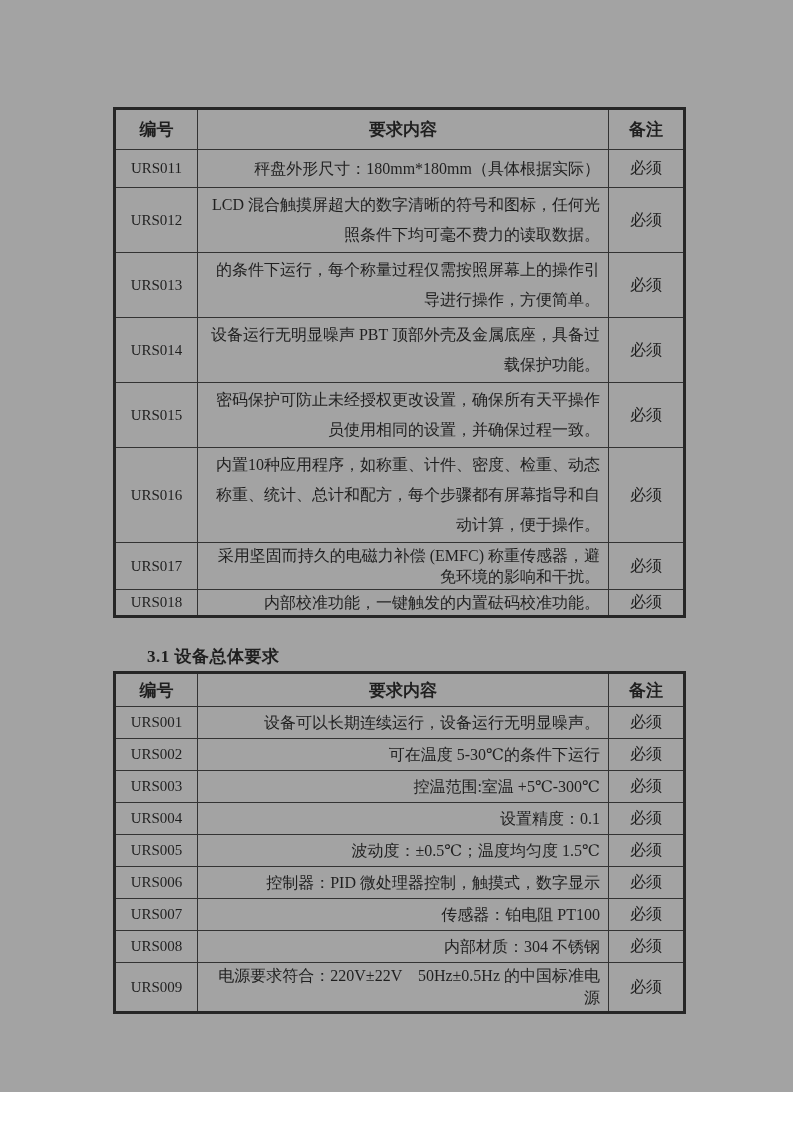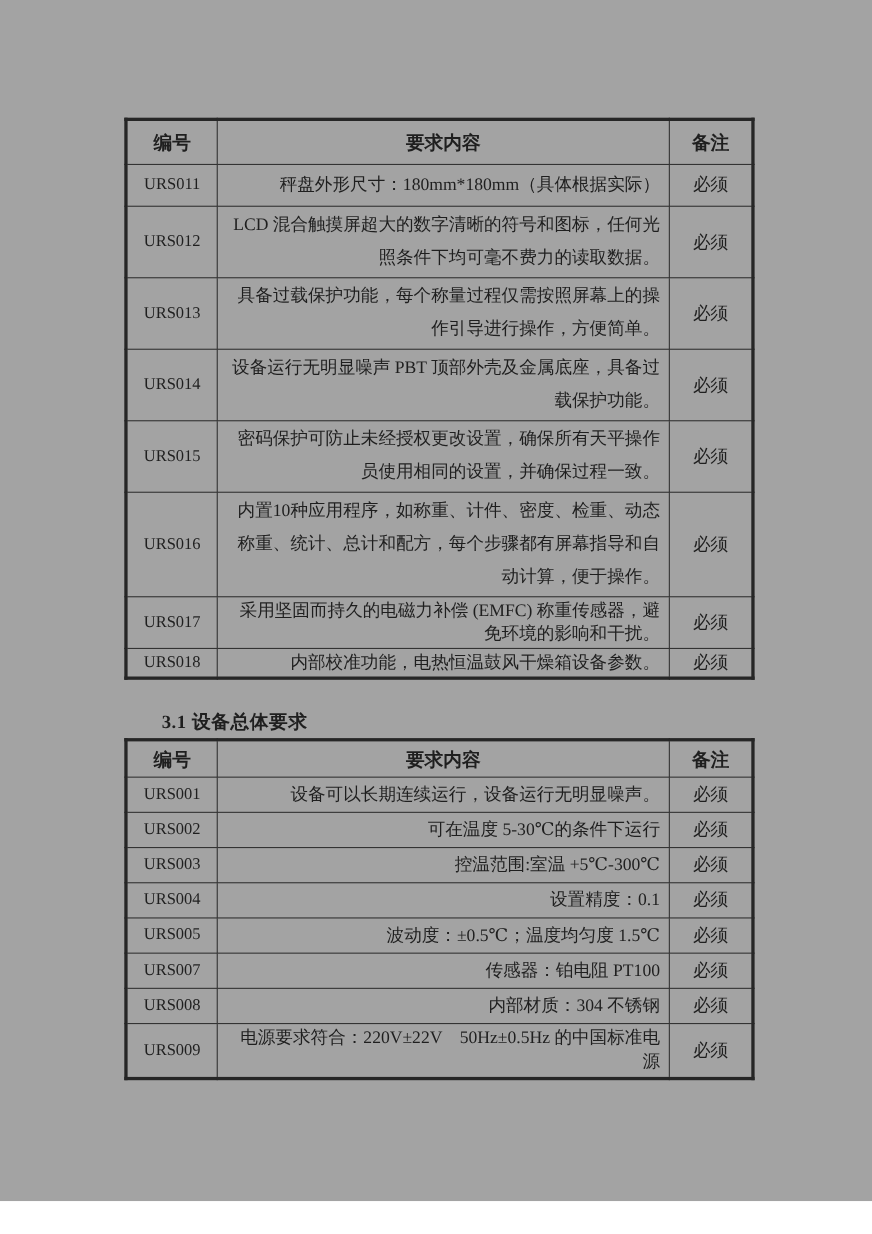--- a/index.html
+++ b/index.html
@@ -112,21 +112,21 @@
           <td class="content">秤盘外形尺寸：180mm*180mm（具体根据实际）</td>
           <td class="note">必须</td>
         </tr>
         <tr>
           <td class="id">URS012</td>
           <td class="content">LCD 混合触摸屏超大的数字清晰的符号和图标，任何光照条件下均可毫不费力的读取数据。</td>
           <td class="note">必须</td>
         </tr>
         <tr>
           <td class="id">URS013</td>
-          <td class="content">具备过载保护功能，每个称量过程仅需按照屏幕上的操作引导进行操作，方便简单。</td>
+          <td class="content">的条件下运行，每个称量过程仅需按照屏幕上的操作引导进行操作，方便简单。</td>
           <td class="note">必须</td>
         </tr>
         <tr>
           <td class="id">URS014</td>
           <td class="content">设备运行无明显噪声 PBT 顶部外壳及金属底座，具备过载保护功能。</td>
           <td class="note">必须</td>
         </tr>
         <tr>
           <td class="id">URS015</td>
           <td class="content">密码保护可防止未经授权更改设置，确保所有天平操作员使用相同的设置，并确保过程一致。</td>
@@ -137,21 +137,21 @@
           <td class="content">内置10种应用程序，如称重、计件、密度、检重、动态称重、统计、总计和配方，每个步骤都有屏幕指导和自动计算，便于操作。</td>
           <td class="note">必须</td>
         </tr>
         <tr>
           <td class="id">URS017</td>
           <td class="content">采用坚固而持久的电磁力补偿 (EMFC) 称重传感器，避免环境的影响和干扰。</td>
           <td class="note">必须</td>
         </tr>
         <tr>
           <td class="id">URS018</td>
-          <td class="content">内部校准功能，电热恒温鼓风干燥箱设备参数。</td>
+          <td class="content">内部校准功能，一键触发的内置砝码校准功能。</td>
           <td class="note">必须</td>
         </tr>
       </tbody>
   </table>
 
 
   <div class="section-subheading">3.1 设备总体要求</div>
 
   <table class="urs" id="table2">
     <colgroup>
@@ -186,20 +186,25 @@
           <td class="id">URS004</td>
           <td class="content">设置精度：0.1</td>
           <td class="note">必须</td>
         </tr>
         <tr>
           <td class="id">URS005</td>
           <td class="content">波动度：±0.5℃；温度均匀度 1.5℃</td>
           <td class="note">必须</td>
         </tr>
         <tr>
+          <td class="id">URS006</td>
+          <td class="content">控制器：PID 微处理器控制，触摸式，数字显示</td>
+          <td class="note">必须</td>
+        </tr>
+        <tr>
           <td class="id">URS007</td>
           <td class="content">传感器：铂电阻 PT100</td>
           <td class="note">必须</td>
         </tr>
         <tr>
           <td class="id">URS008</td>
           <td class="content">内部材质：304 不锈钢</td>
           <td class="note">必须</td>
         </tr>
         <tr>

